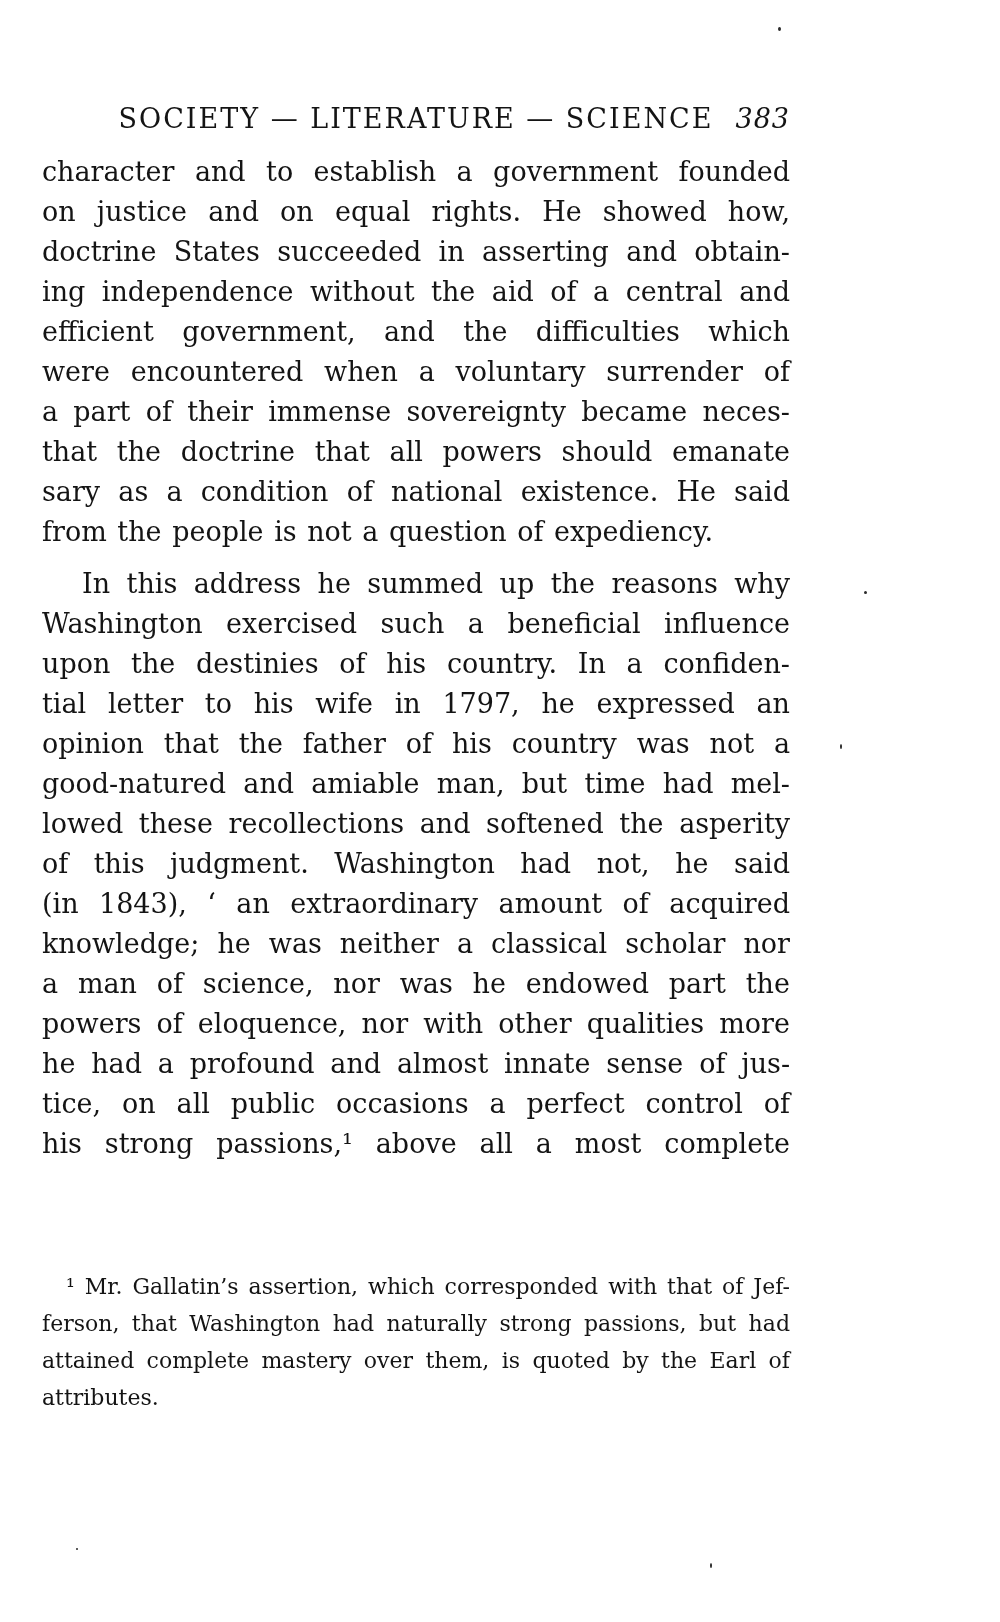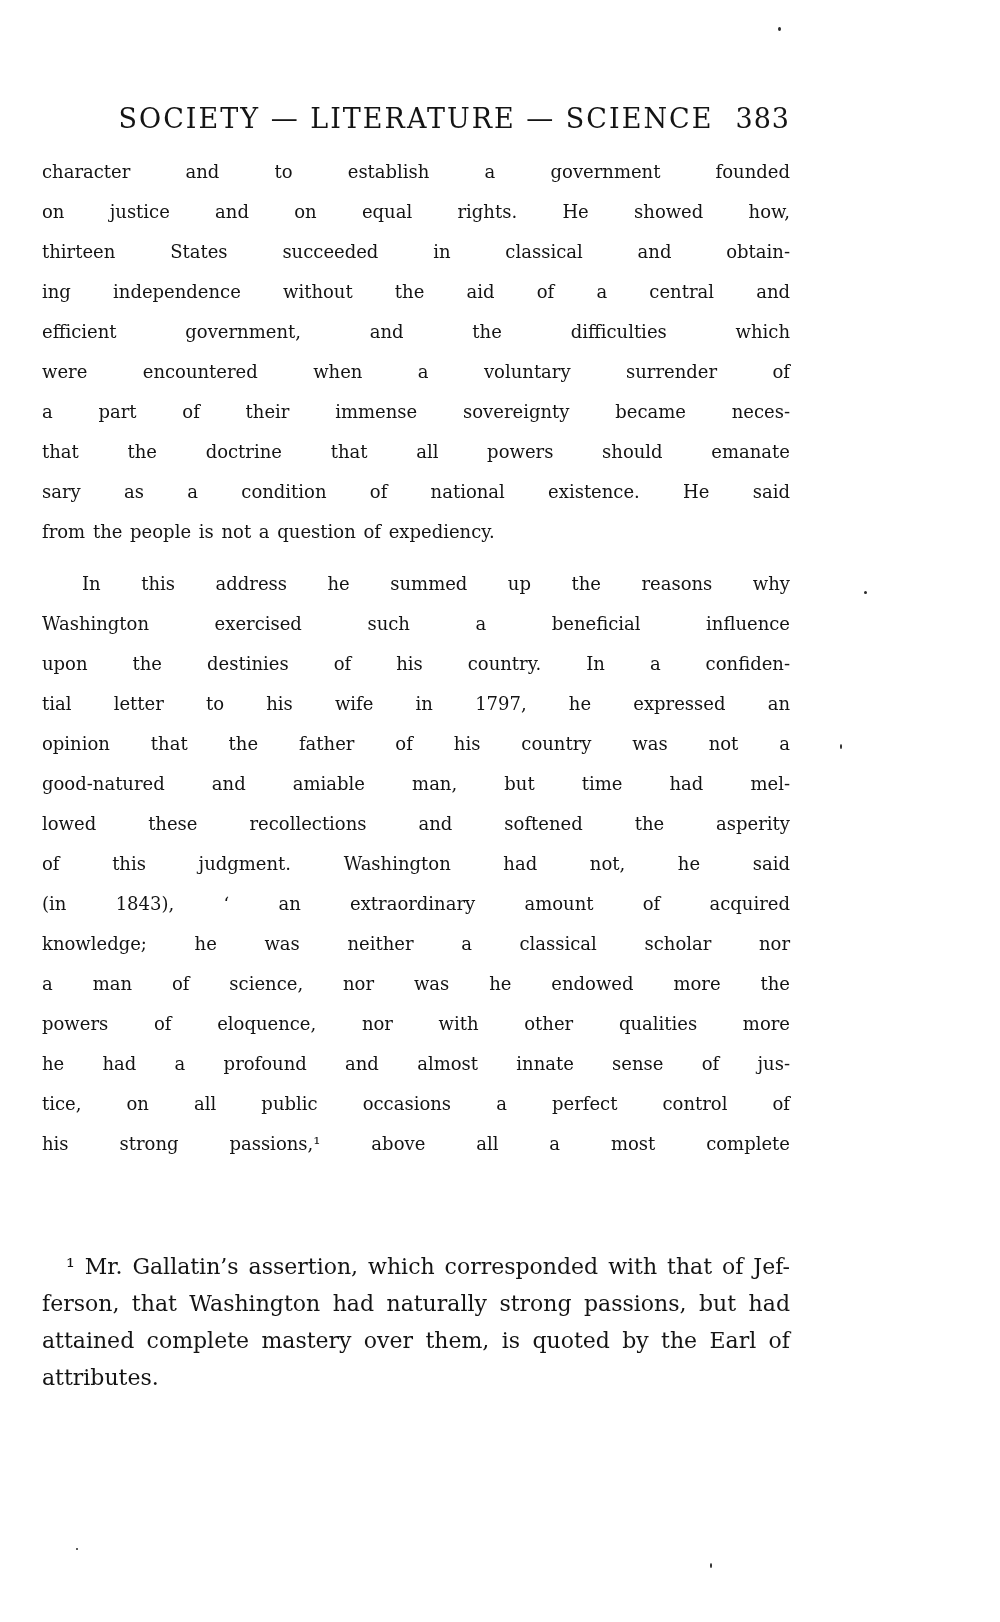--- a/index.html
+++ b/index.html
@@ -29,31 +29,32 @@
     font-size: 27px;
     letter-spacing: 2px;
     white-space: nowrap;
   }
   .page-number {
     position: absolute;
     right: 0;
     top: 0;
     font-size: 27px;
     letter-spacing: 1px;
+    font-style: italic;
   }
   .body-text {
     position: absolute;
     left: 42px;
     top: 152px;
     width: 748px;
   }
   .bl {
     height: 40px;
     line-height: 40px;
-    font-size: 18px;
+    font-size: 27px;
     word-spacing: 2px;
     text-align: justify;
     text-align-last: justify;
     text-justify: inter-word;
     white-space: nowrap;
   }
   .bl.indent { padding-left: 40px; margin-top: 12px; }
   .bl.last, .fl.last {
     text-align: center;
     text-align-last: left;
@@ -67,60 +68,60 @@
   .fl {
     height: 37px;
     line-height: 37px;
     font-size: 22px;
     word-spacing: 1px;
     text-align: justify;
     text-align-last: justify;
     text-justify: inter-word;
     white-space: nowrap;
   }
-  .fl.indent { padding-left: 24px; }
+  .fl.indent { padding-left: 24px; margin-top: 20px; }
   .speck {
     position: absolute;
     background: #2a2a2a;
     border-radius: 50%;
   }
 </style>
 </head>
 <body>
 
 <div class="scan-page">
 
   <div class="header">
     <span class="running-title">SOCIETY — LITERATURE — SCIENCE</span>
     <span class="page-number">383</span>
   </div>
 
   <div class="body-text">
     <div class="bl">character and to establish a government founded</div>
     <div class="bl">on justice and on equal rights.  He showed how,</div>
-    <div class="bl">thirteen States succeeded in classical and obtain-</div>
+    <div class="bl">doctrine States succeeded in asserting and obtain-</div>
     <div class="bl">ing independence without the aid of a central and</div>
     <div class="bl">efficient government, and the difficulties which</div>
     <div class="bl">were encountered when a voluntary surrender of</div>
     <div class="bl">a part of their immense sovereignty became neces-</div>
     <div class="bl">that the doctrine that all powers should emanate</div>
     <div class="bl">sary as a condition of national existence.  He said</div>
     <div class="bl last">from the people is not a question of expediency.</div>
 
     <div class="bl indent">In this address he summed up the reasons why</div>
     <div class="bl">Washington exercised such a beneficial influence</div>
     <div class="bl">upon the destinies of his country.  In a confiden-</div>
     <div class="bl">tial letter to his wife in 1797, he expressed an</div>
     <div class="bl">opinion that the father of his country was not a</div>
     <div class="bl">good-natured and amiable man, but time had mel-</div>
     <div class="bl">lowed these recollections and softened the asperity</div>
     <div class="bl">of this judgment.  Washington had not, he said</div>
     <div class="bl">(in 1843), ‘ an extraordinary amount of acquired</div>
     <div class="bl">knowledge; he was neither a classical scholar nor</div>
-    <div class="bl">a man of science, nor was he endowed more the</div>
+    <div class="bl">a man of science, nor was he endowed part the</div>
     <div class="bl">powers of eloquence, nor with other qualities more</div>
     <div class="bl">he had a profound and almost innate sense of jus-</div>
     <div class="bl">tice, on all public occasions a perfect control of</div>
     <div class="bl">his strong passions,¹ above all a most complete</div>
   </div>
 
   <div class="footnote">
     <div class="fl indent">¹ Mr. Gallatin’s assertion, which corresponded with that of Jef-</div>
     <div class="fl">ferson, that Washington had naturally strong passions, but had</div>
     <div class="fl">attained complete mastery over them, is quoted by the Earl of</div>

